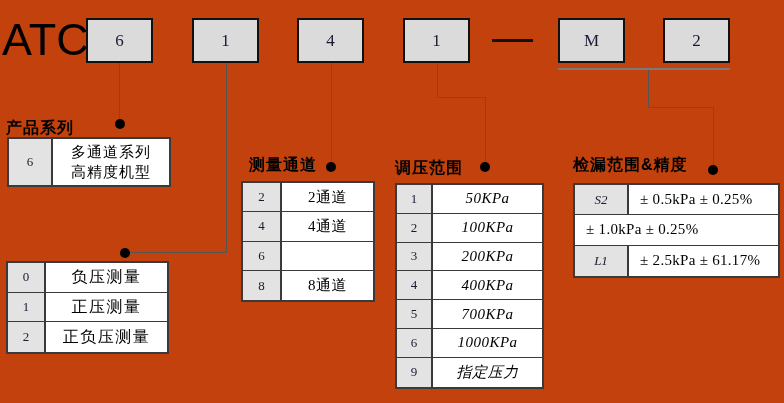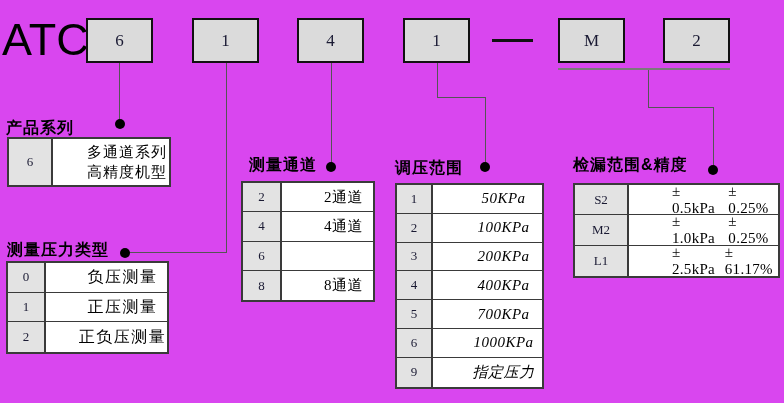--- a/index.html
+++ b/index.html
@@ -1,18 +1,18 @@
 <!DOCTYPE html>
 <html><head>
 <meta charset="utf-8">
 <style>
   * { margin:0; padding:0; box-sizing:border-box; }
   html,body { background:#fff; }
   .canvas {
-    position:relative; width:784px; height:403px; background:#d946ef;
+    position:relative; width:784px; height:403px; background:#c2410c;
     overflow:hidden; font-family:"Liberation Serif","DejaVu Serif",serif; color:#111;
   }
   .prefix {
     position:absolute; left:2px; top:17px;
     font-family:"Liberation Sans","DejaVu Sans",sans-serif;
     font-size:45px; line-height:45px; color:#000; letter-spacing:0px;
   }
   .code-box {
     position:absolute; top:18px; width:67px; height:45px;
     background:#dbdbdb; border:2px solid #111;
@@ -32,21 +32,21 @@
   .tbl { position:absolute; border:2px solid #3a3a3a; background:#fff; display:flex; flex-direction:column; }
   .row { display:flex; border-bottom:1px solid #3a3a3a; }
   .row:last-child { border-bottom:none; }
   .key {
     background:#e3e3e3; border-right:2px solid #3a3a3a;
     display:flex; align-items:center; justify-content:center;
     font-size:13px; color:#1a1a33; flex:0 0 auto;
   }
   .val {
     flex:1; display:flex; align-items:center; justify-content:center;
-    font-size:16px; letter-spacing:1.5px; color:#000;margin-left:32px;
+    font-size:16px; letter-spacing:1.5px; color:#000;
   }
   
   .t1 { left:7px; top:137px; width:164px; height:50px; }
   .t1 .row { height:100%; }
   .t1 .key { width:44px; }
   .t1 .val { font-size:15px; letter-spacing:1px; white-space:pre-line; text-align:center; line-height:20px; }
   
   .t2 { left:6px; top:261px; width:163px; }
   .t2 .row { height:29.7px; }
   .t2 .key { width:38px; }
@@ -56,21 +56,21 @@
   .t3 .key { width:39px; }
   .t3 .val { font-size:15px; letter-spacing:0.5px; }
   
   .t4 { left:395px; top:183px; width:149px; }
   .t4 .row { height:28.8px; }
   .t4 .key { width:36px; }
   .t4 .val { font-size:15px; letter-spacing:0.5px;font-style:italic; }
   
   .t5 { left:573px; top:183px; width:207px; }
   .t5 .row { height:30.3px; }
-  .t5 .key { width:54px; }
+  .t5 .key { width:54px;font-style:italic; }
   .t5 .val { justify-content:flex-start; padding-left:11px; gap:4px; font-size:15px; letter-spacing:0.3px; }
 </style>
 </head>
 <body>
 
 <div class="canvas">
 
   <div class="prefix">ATC</div>
   <div class="code-box" style="left:86px;">6</div>
   <div class="code-box" style="left:192px;">1</div>
@@ -95,21 +95,20 @@
   <div class="vline" style="left:485px; top:97px; height:67px;"></div>
   <div class="dot" style="left:480px; top:162px;"></div>
 
   <div class="bracket"></div>
   <div class="vline" style="left:648px; top:70px; height:38px;"></div>
   <div class="hline" style="left:648px; top:107px; width:66px;"></div>
   <div class="vline" style="left:713px; top:107px; height:59px;"></div>
   <div class="dot" style="left:708px; top:165px;"></div>
 
   <div class="sec-title" style="left:6px; top:110px;margin-top:8px;">产品系列</div>
-  <div class="sec-title" style="left:7px; top:240px;">测量压力类型</div>
   <div class="sec-title" style="left:243px; top:155px;margin-left:6px;">测量通道</div>
   <div class="sec-title" style="left:573px; top:155px;">检漏范围&amp;精度</div>
   <div class="sec-title" style="left:395px; top:158px;">调压范围</div>
 
   <div class="tbl t1">
     <div class="row">
       <div class="key">6</div>
       <div class="val">多通道系列
 高精度机型</div>
     </div>
@@ -181,21 +180,20 @@
 
   <div class="tbl t5">
     <div class="row">
       <div class="key">S2</div>
       <div class="val">
         <span>± 0.5kPa</span>
         <span>± 0.25%</span>
       </div>
     </div>
     <div class="row">
-      <div class="key">M2</div>
       <div class="val">
         <span>± 1.0kPa</span>
         <span>± 0.25%</span>
       </div>
     </div>
     <div class="row">
       <div class="key">L1</div>
       <div class="val">
         <span>± 2.5kPa</span>
         <span>± 61.17%</span>

